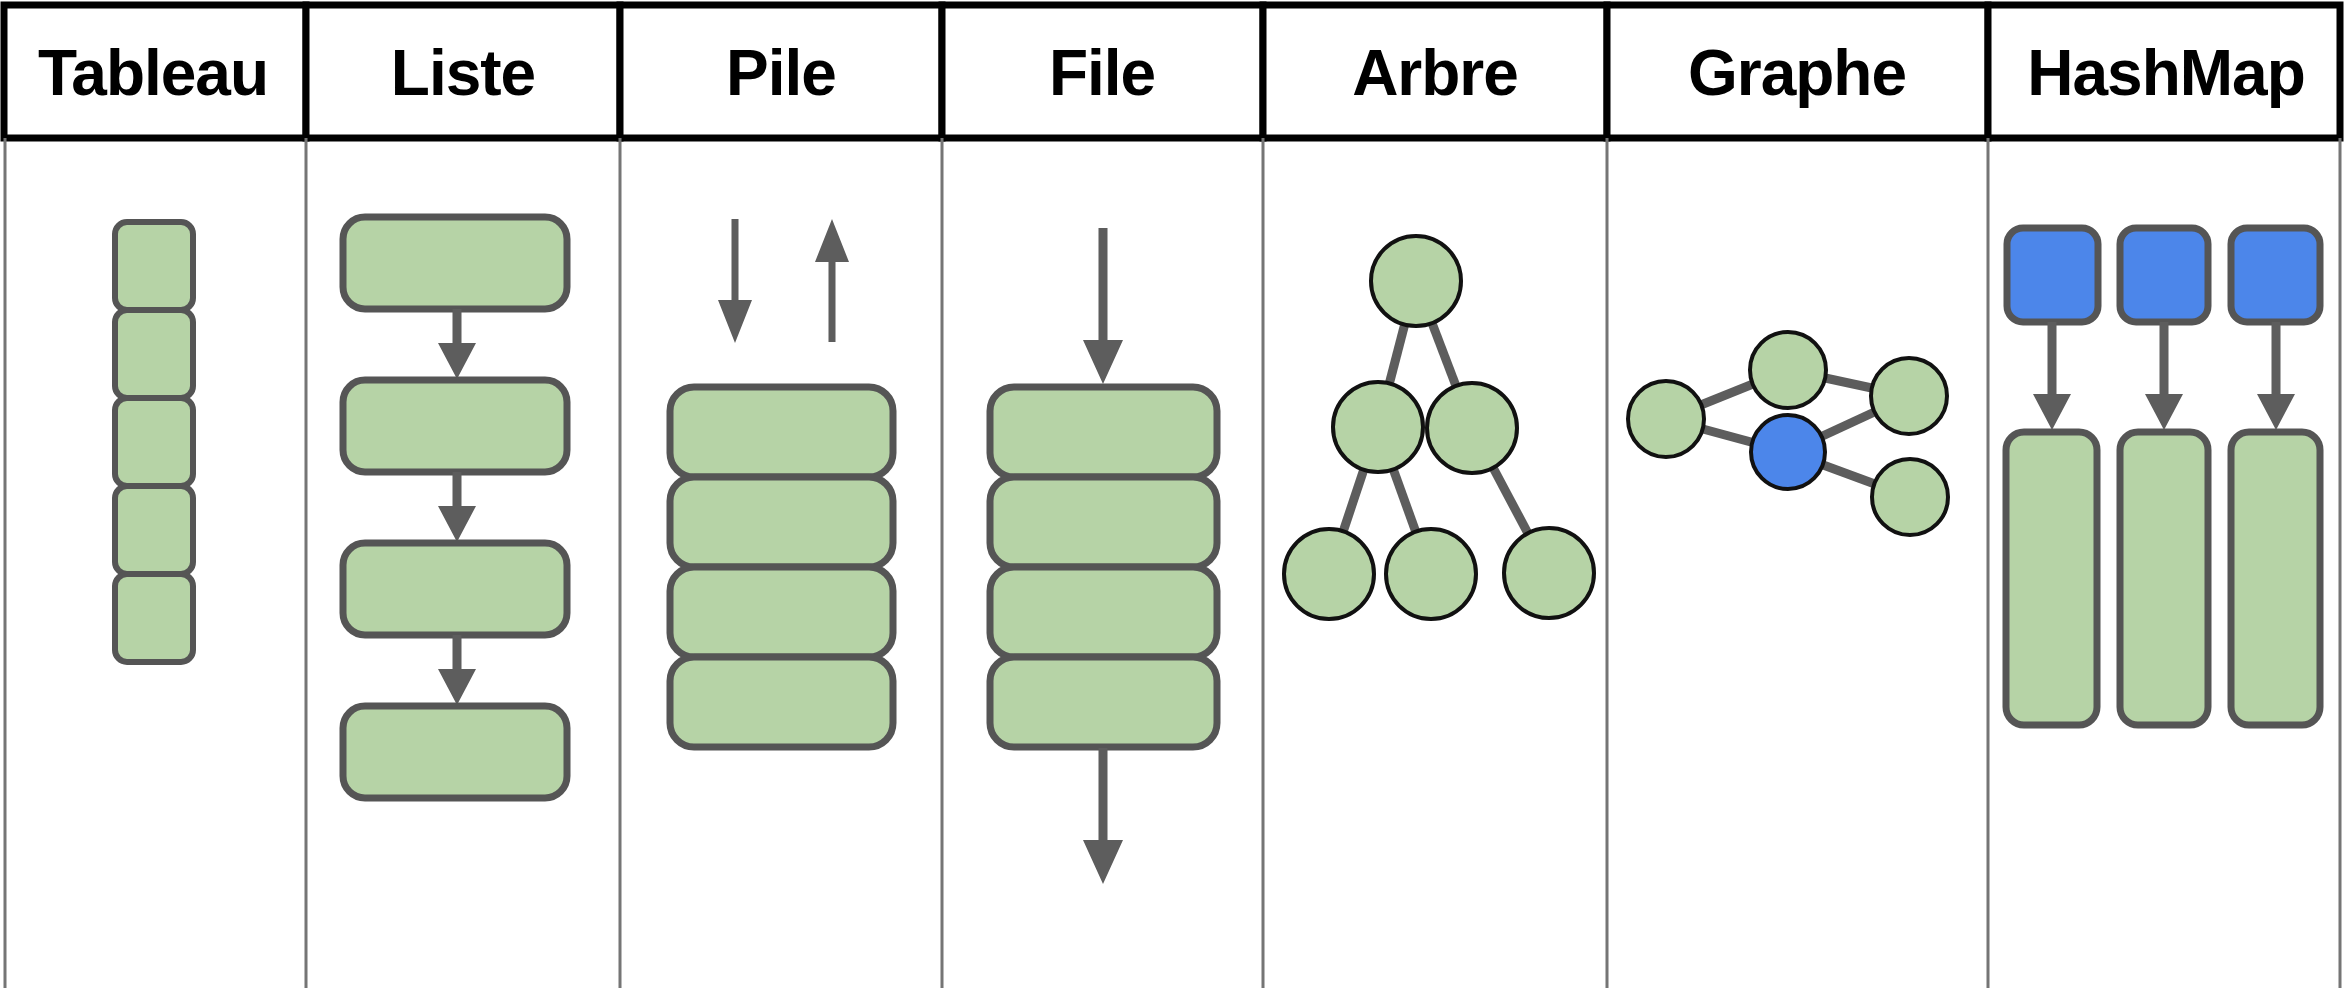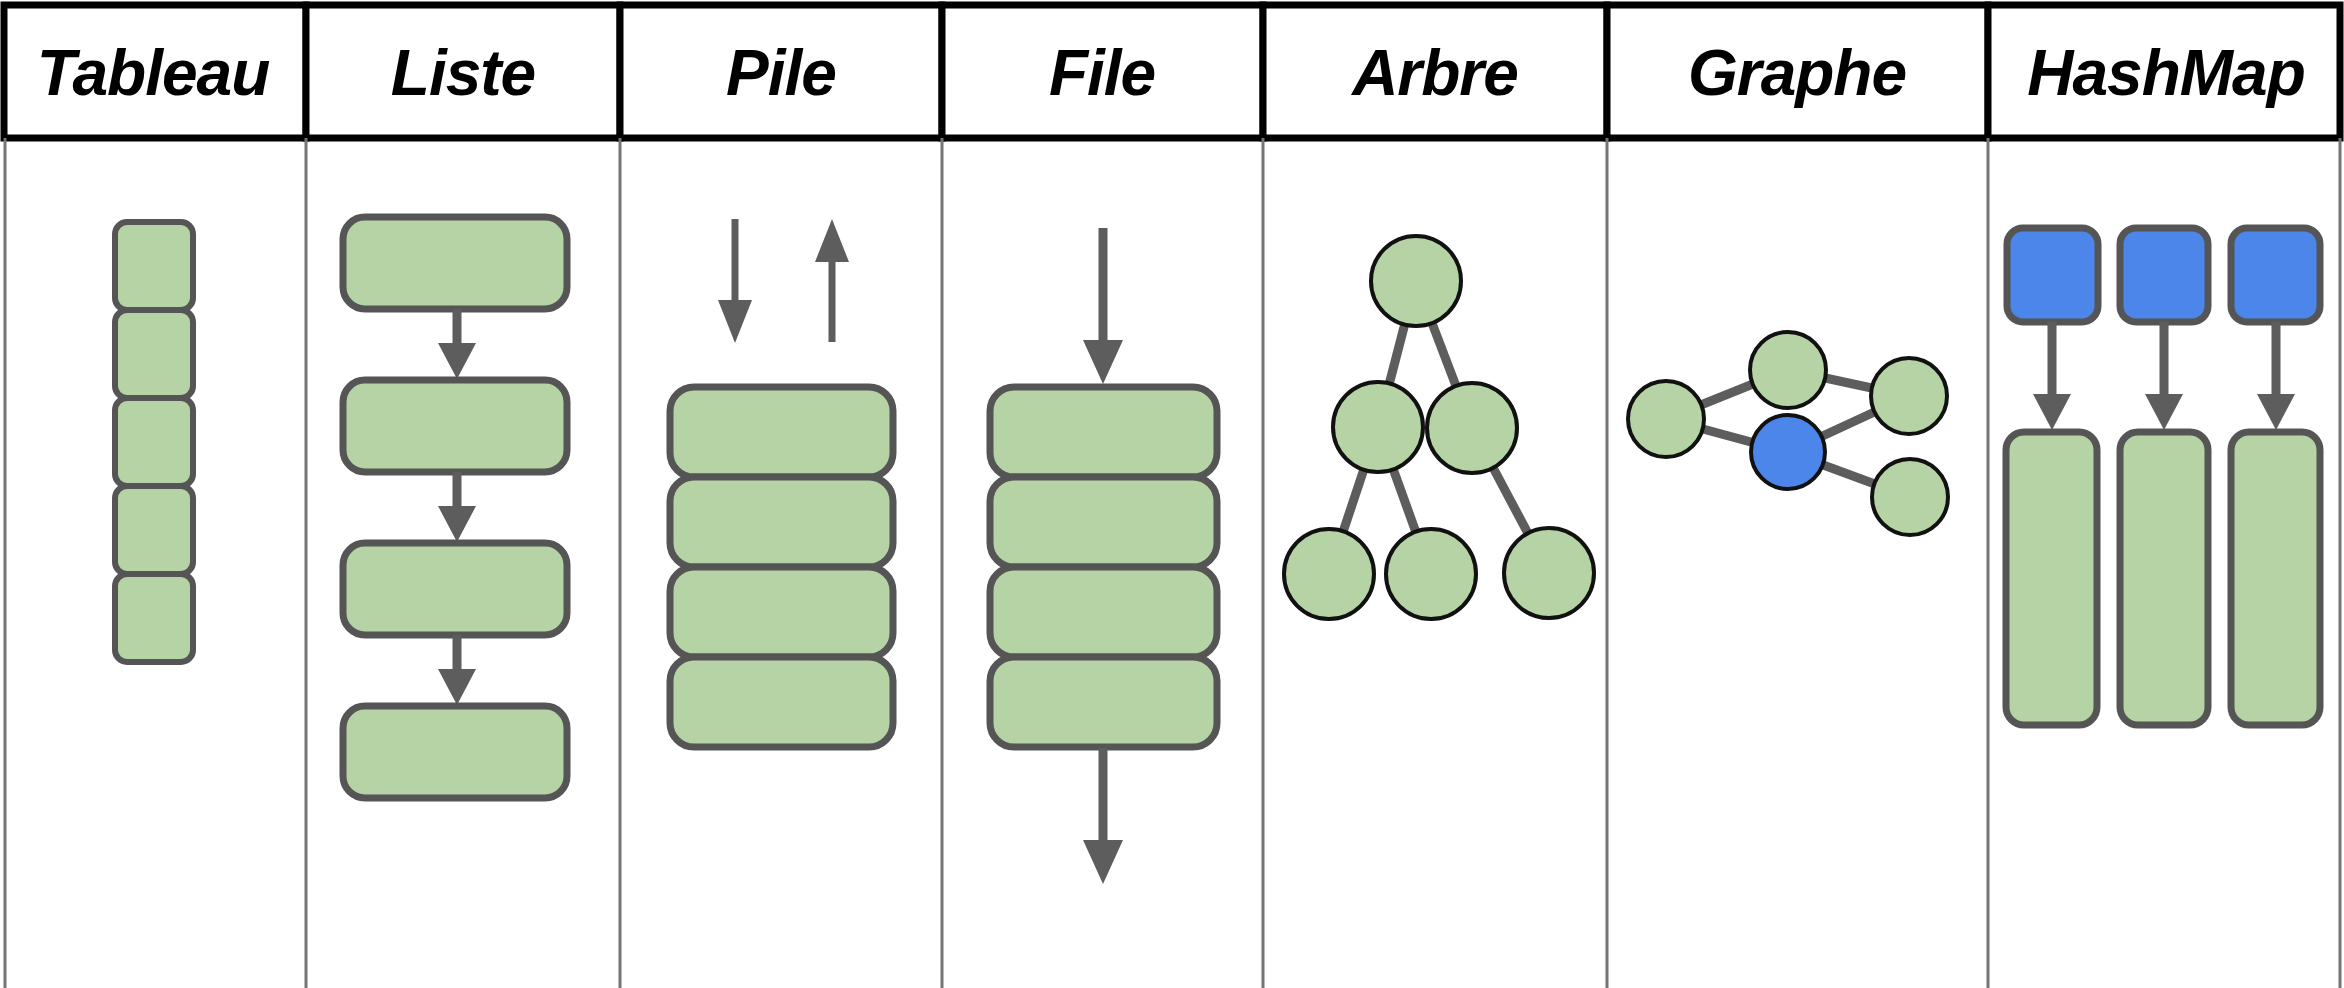--- a/index.html
+++ b/index.html
@@ -3,21 +3,20 @@
 <meta charset="utf-8">
 <style>
   html, body { margin: 0; padding: 0; background: #ffffff; }
   .sheet {
     position: relative;
     width: 2344px;
     height: 988px;
     background: var(--background, #ffffff);
     overflow: hidden;
     font-family: "Liberation Sans", sans-serif;
-    font-style: italic;
   }
   .sheet svg { position: absolute; left: 0; top: 0; width: 100%; height: 100%; display: block; }
 
   .hcell   { fill: var(--background, #fff); stroke: var(--header-border, #000); stroke-width: 7; }
   .hlabel  {
     font-family: "Liberation Sans", sans-serif;
     font-weight: 700;
     font-size: 64px;
     letter-spacing: -1px;
     fill: #000;

